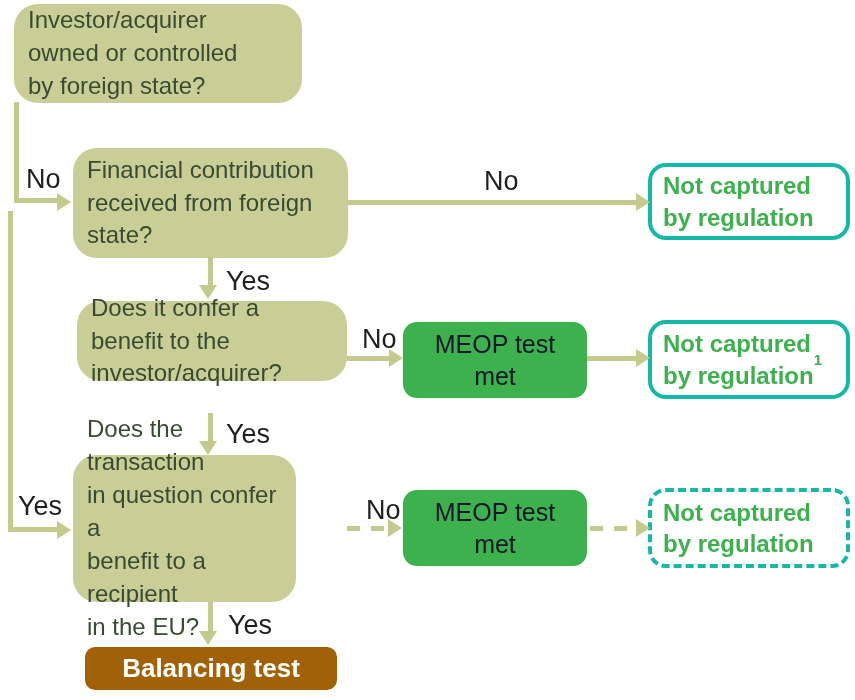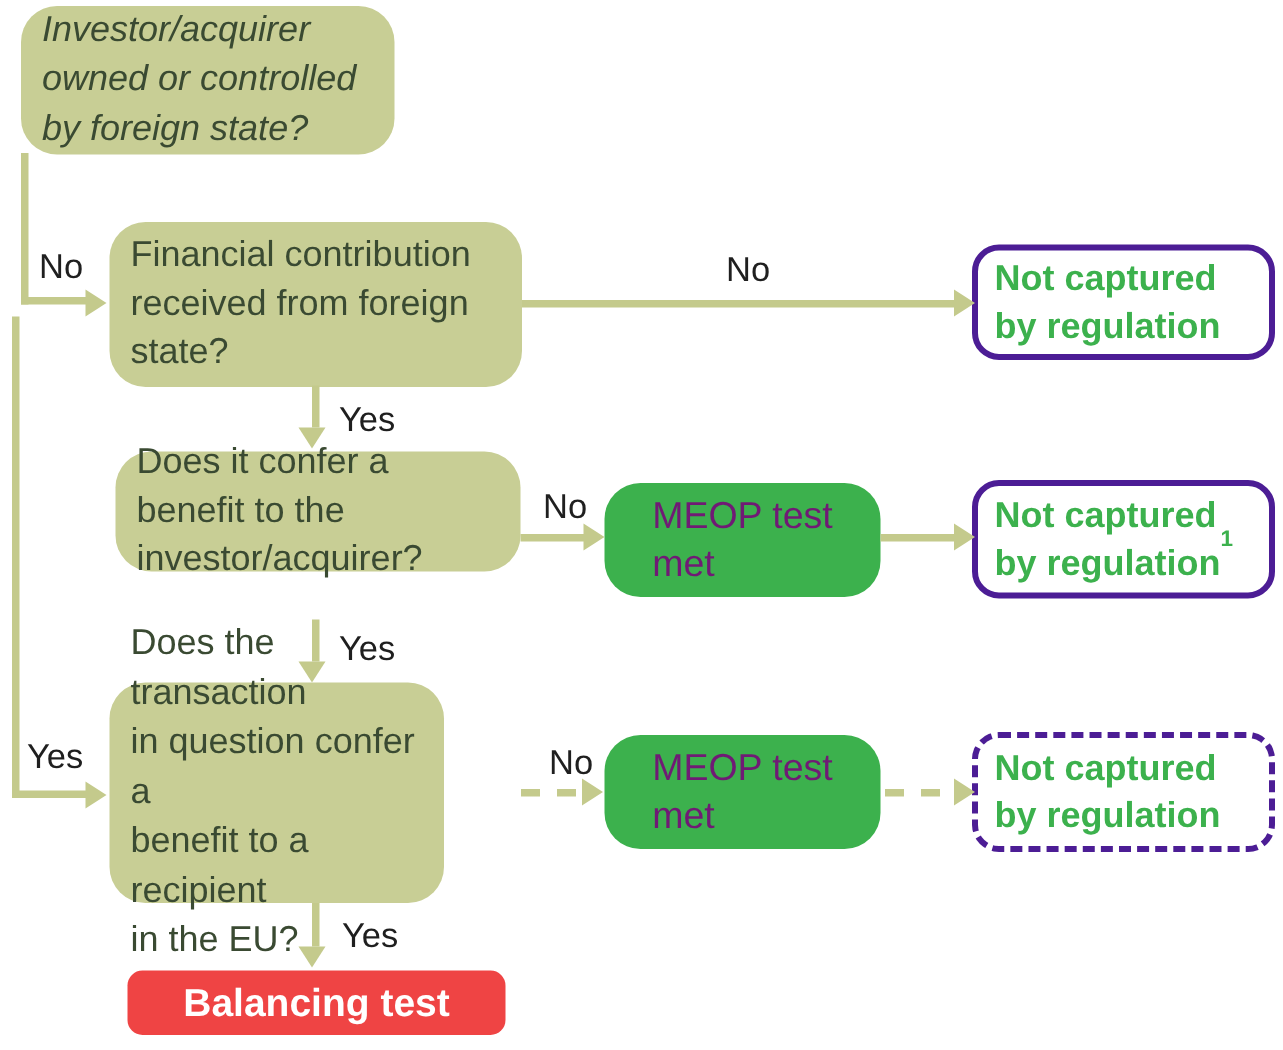--- a/index.html
+++ b/index.html
@@ -18,43 +18,44 @@
     border-radius: 24px;
     color: #3a4a32;
     font-size: 24px;
     line-height: 1.37;
     padding: 6px 14px;
     white-space: pre-line;
     text-align: left;
   }
   .meop {
     background: #3cb14d;
-    border-radius: 24px;
-    color: #701a75;
+    border-radius: 14px;
+    color: #0f172a;
     font-size: 25px;
     line-height: 1.28;
     justify-content: center;
+    text-align: center;
     white-space: pre-line;
   }
   .nc {
     background: #ffffff;
-    border: 4px solid #4c1d95;
+    border: 4px solid #14b8a6;
     border-radius: 18px;
     color: #3cb14d;
     font-weight: bold;
     font-size: 24px;
     line-height: 1.3;
     padding: 4px 8px 4px 11px;
     white-space: pre-line;
     text-align: left;
   }
   .nc.dashed { border-style: dashed; }
   .nc sup { font-size: 15px; line-height: 0; }
   .balancing {
-    background: #ef4444;
+    background: #a16207;
     border-radius: 10px;
     color: #ffffff;
     font-weight: bold;
     font-size: 26px;
     justify-content: center;
     text-align: right;
   }
   
   .hline { position: absolute; height: 5px; background: #c4ca8c; }
   .vline { position: absolute; width: 5px; background: #c4ca8c; }
@@ -70,31 +71,31 @@
   }
   .ah-d {
     position: absolute; width: 0; height: 0;
     border-left: 9px solid transparent;
     border-right: 9px solid transparent;
     border-top: 14px solid #c4ca8c;
   }
   .lbl {
     position: absolute;
     color: #1f1f1f;
-    font-size: 23px;
+    font-size: 27px;
     line-height: 1;
     white-space: nowrap;
   }
 </style>
 </head>
 <body>
 
 <div class="canvas">
 
-  <div class="node q" style="left:14px; top:4px; width:249px; height:99px;font-style:italic;">Investor/acquirer
+  <div class="node q" style="left:14px; top:4px; width:288px; height:99px;">Investor/acquirer
 owned or controlled
 by foreign state?</div>
 
   <div class="node q" style="left:73px; top:148px; width:275px; height:110px;">Financial contribution
 received from foreign
 state?</div>
 
   <div class="node q" style="left:77px; top:301px; width:270px; height:80px;">Does it confer a
 benefit to the
 investor/acquirer?</div>

